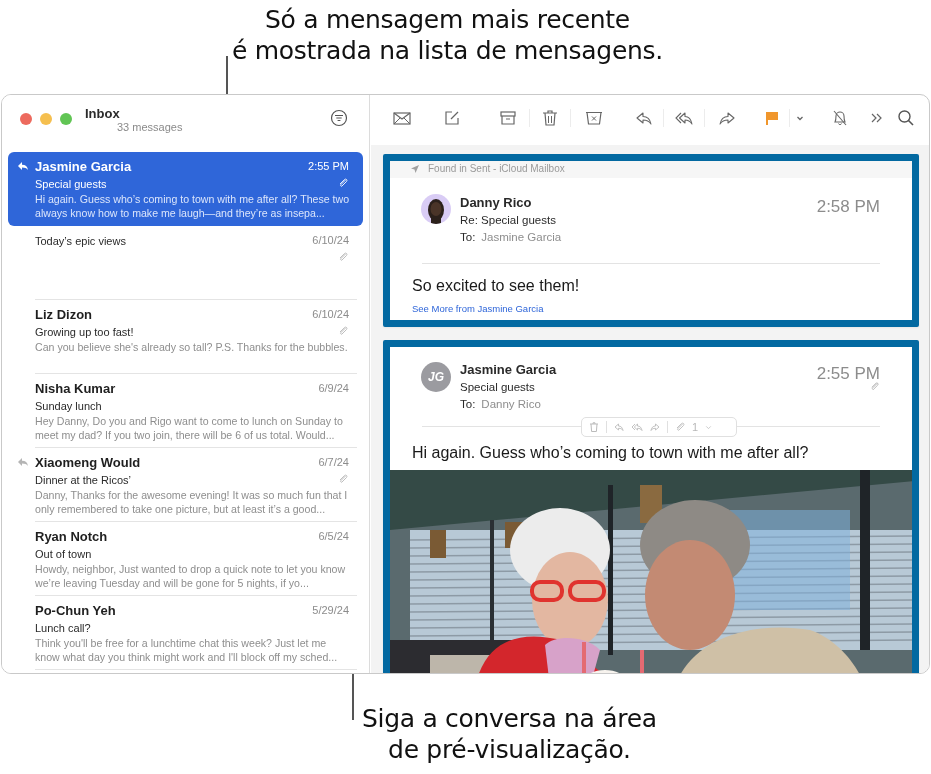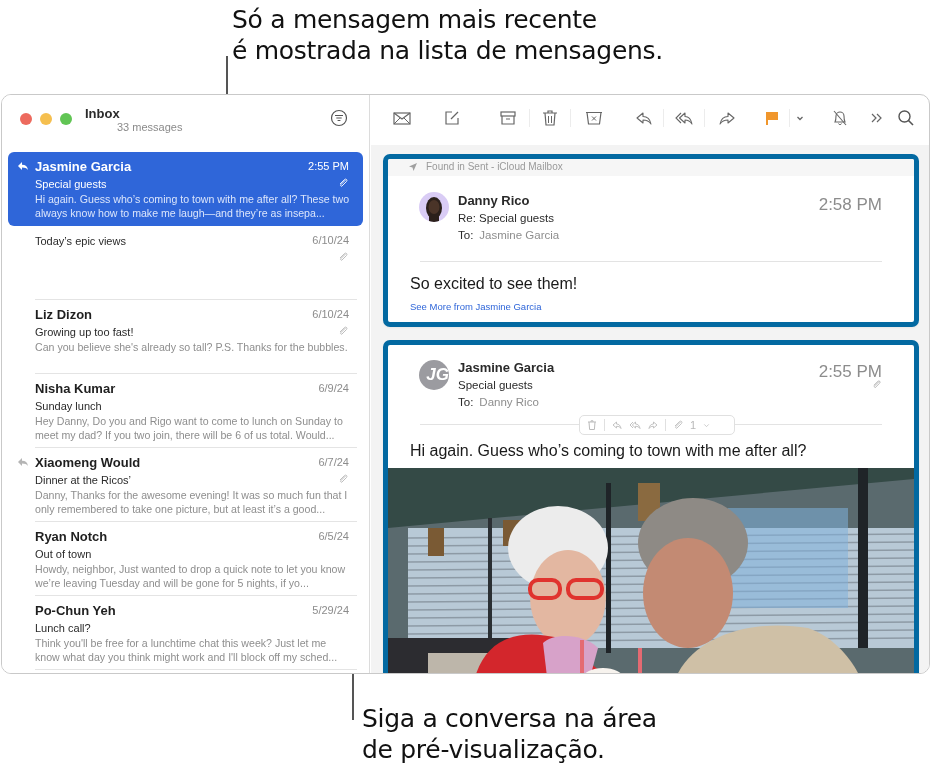--- a/index.html
+++ b/index.html
@@ -1,19 +1,19 @@
 <!DOCTYPE html>
 <html><head>
 <meta charset="utf-8">
 <style>
   * { box-sizing: border-box; margin: 0; padding: 0; }
   html, body { width: 931px; height: 774px; background: #ffffff; overflow: hidden; }
   body { font-family: "Liberation Sans", sans-serif; color: #1d1d1f; position: relative; }
 
-  .callout { position: absolute; font-family: "DejaVu Sans", sans-serif; font-size: 25px; line-height: 31px; color: #111; letter-spacing: -0.3px; }
+  .callout { position: absolute; font-family: "DejaVu Sans", sans-serif; font-size: 25px; line-height: 31px; color: #111; letter-spacing: -0.3px; text-align: center; }
   .callout-top { left: 232px; top: 4px; }
   .callout-bottom { left: 362px; top: 703px; }
   .leader { position: absolute; background: #555; }
 
   .window { position: absolute; left: 1px; top: 94px; width: 929px; height: 580px; border: 1px solid #c9c9c9; border-radius: 10px; background: #fff; overflow: hidden; }
 
   .sidebar { position: absolute; left: 0; top: 0; width: 368px; height: 100%; border-right: 1px solid #dcdcdc; background: #fff; }
   .traffic { position: absolute; top: 18px; left: 18px; display: flex; gap: 8px; }
   .dot { width: 12px; height: 12px; border-radius: 50%; }
   .dot.red { background: #ed6a5e; }
@@ -35,36 +35,36 @@
   .msg .reply-ind { position: absolute; left: 9px; top: 9px; width: 12px; height: 10px; }
   .msg.selected .sender, .msg.selected .subject, .msg.selected .date { color: #fff; }
   .msg.selected .preview { color: #dbe5fb; }
 
   .toolbar { position: absolute; left: 369px; top: 0; right: 0; height: 50px; }
   .tb { position: absolute; top: 12px; width: 22px; height: 22px; display: flex; align-items: center; justify-content: center; }
   .tb svg { width: 20px; height: 20px; }
   .tb-sep { position: absolute; top: 14px; width: 1px; height: 18px; background: #ececec; }
 
   .reading { position: absolute; left: 369px; top: 50px; right: 0; bottom: 0; background: #f3f3f3; }
-  .card { position: absolute; background: #fff; border: 5px solid #0369a1; border-radius: 7px; box-shadow: 0 1px 2px rgba(0,0,0,0.05); overflow: hidden; }
+  .card { position: absolute; background: #fff; border: 7px solid #0369a1; border-radius: 2px; box-shadow: 0 1px 2px rgba(0,0,0,0.05); overflow: hidden; }
   .card1 { left: 12px; top: 9px; width: 536px; height: 173px; }
   .card2 { left: 12px; top: 195px; width: 536px; height: 340px; }
   .found-bar { height: 17px; background: #f6f6f6; font-size: 10px; color: #9a9a9a; padding-left: 38px; line-height: 16px; position: relative; }
   .found-bar svg { position: absolute; left: 20px; top: 3px; width: 10px; height: 10px; }
   .hdr-name { position: absolute; left: 70px; font-size: 13px; font-weight: bold; color: #2a2a2a; }
   .hdr-line { position: absolute; left: 70px; font-size: 11.5px; color: #2a2a2a; }
   .hdr-line .to-val { color: #8e8e8e; margin-left: 6px; }
   .hdr-time { position: absolute; right: 32px; font-size: 17px; color: #8c8c8c; }
   .hdr-rule { position: absolute; left: 32px; right: 32px; height: 1px; background: #e3e3e3; }
   .body-text { position: absolute; left: 22px; font-size: 16px; color: #1a1a1a; }
   .see-more { position: absolute; left: 22px; font-size: 9.5px; color: #2f66d9; }
   .see-more b { font-weight: normal; }
   .avatar { position: absolute; left: 31px; width: 30px; height: 30px; border-radius: 50%; }
   .avatar-memoji { background: #d9ccf5; overflow: hidden; }
-  .avatar-initials { background: #9b9ba0; color: #fff; font-size: 17px; font-weight: bold; text-align: right; line-height: 30px; font-style: italic; }
+  .avatar-initials { background: #9b9ba0; color: #fff; font-size: 12px; font-weight: bold; text-align: center; line-height: 30px; font-style: italic; }
 
   .hover-bar { position: absolute; left: 191px; top: 70px; width: 156px; height: 20px; background: #fff; border: 1px solid #e0e0e0; border-radius: 5px; display: flex; align-items: center; padding: 0 6px; gap: 6px; }
   .hover-bar svg { width: 12px; height: 12px; }
   .hb-sep { width: 1px; height: 12px; background: #e0e0e0; }
   .hb-count { font-size: 11px; color: #b8b8b8; }
 
   .photo { position: absolute; left: 0; top: 123px; width: 536px; height: 217px; overflow: hidden; background: #3c4f4d; }
 </style>
 </head>
 <body>

